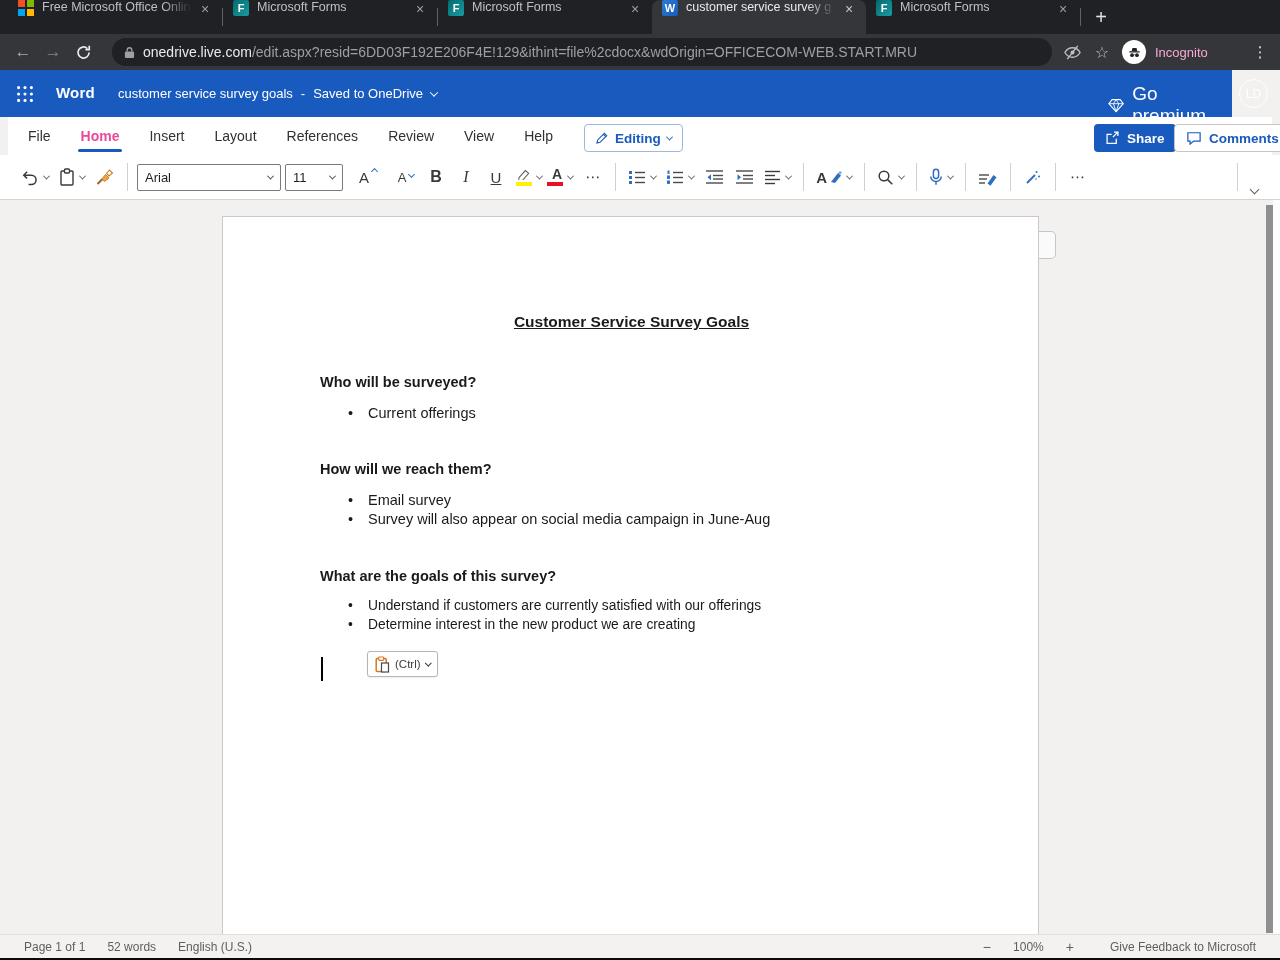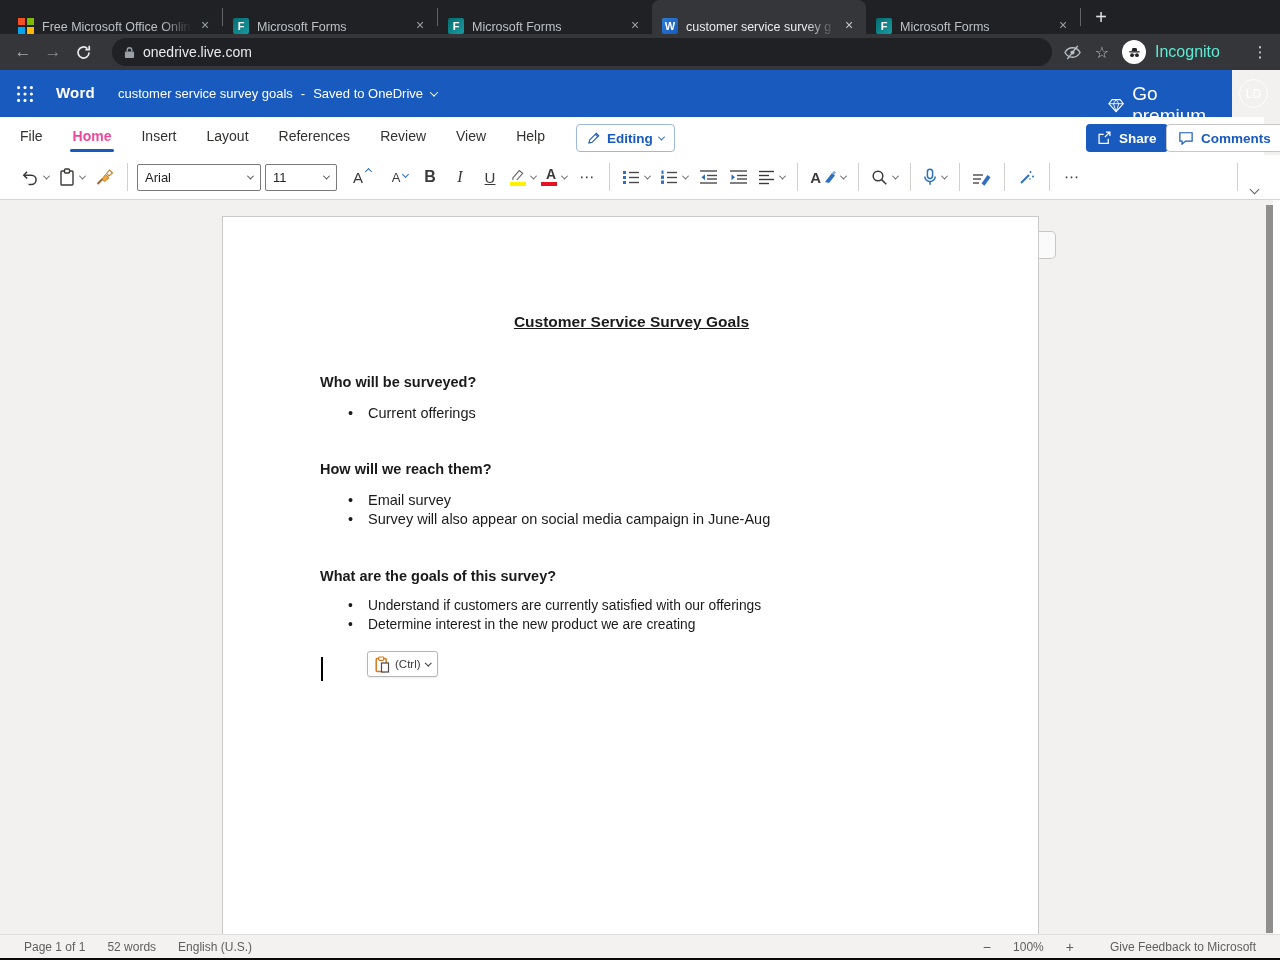--- a/index.html
+++ b/index.html
@@ -2,21 +2,21 @@
 <html><head>
 <meta charset="utf-8">
 <style>
   * { margin:0; padding:0; box-sizing:border-box; }
   html,body { width:1280px; height:960px; overflow:hidden; background:#000; }
   body { font-family:"Liberation Sans", sans-serif; position:relative; }
   .screen { position:absolute; top:0; left:0; width:1280px; height:960px; background:#F2F1EF; }
 
   
   .tabstrip { position:absolute; top:0; left:0; width:1280px; height:34px; background:#202124; display:flex; align-items:flex-end; padding-left:8px; }
-  .tab { position:relative; width:214px; height:34px; display:flex; align-items:flex-end; padding:0 8px 0 10px; color:#BDC1C6; cursor:pointer; flex:none; }
+  .tab { position:relative; width:214px; height:34px; display:flex; align-items:flex-start; padding:0 8px 0 10px; color:#BDC1C6; cursor:pointer; flex:none; }
   .tab.active { background:#35363A; border-radius:8px 8px 0 0; color:#E8EAED; }
   .tab-title { font-size:12.5px; white-space:nowrap; overflow:hidden; flex:1; margin-left:8px;
     -webkit-mask-image:linear-gradient(90deg,#000 78%,transparent 97%); mask-image:linear-gradient(90deg,#000 78%,transparent 97%); }
   .tab-close { width:18px; height:18px; border-radius:50%; display:flex; align-items:center; justify-content:center; font-size:14px; color:#9AA0A6; flex:none; }
   .tab.active .tab-close { color:#C4C7CB; }
   .tab-sep { width:1px; height:18px; background:#5F6368; margin-bottom:8px; flex:none; }
   .fav { width:16px; height:16px; flex:none; position:relative; }
   .fav-ms { display:grid; grid-template-columns:7px 7px; grid-template-rows:7px 7px; gap:2px; width:16px; height:16px; }
   .fav-ms i { display:block; }
   .fav-ms i:nth-child(1){background:#F25022}.fav-ms i:nth-child(2){background:#7FBA00}
@@ -31,37 +31,37 @@
   .nav-back { color:#A8ABAF; margin-left:8px; }
   .nav-fwd  { color:#84878B; }
   .urlbar { position:absolute; left:112px; top:4px; width:940px; height:28px; background:#202124; border-radius:14px; display:flex; align-items:center; padding:0 12px; }
   .url-host { color:#E8EAED; font-size:14px; margin-left:8px; }
   .url-path { color:#9AA0A6; font-size:14px; white-space:nowrap; overflow:hidden; }
   .url-icon-right { position:absolute; display:flex; align-items:center; justify-content:center; }
   .eye-pos  { left:1060px; top:7px; width:24px; height:22px; }
   .star-pos { left:1090px; top:6px; width:24px; height:24px; color:#BDC1C6; font-size:16px; }
   .incog { position:absolute; left:1122px; top:4px; height:28px; display:flex; align-items:center; }
   .incog-circle { width:24px; height:24px; background:#fff; border-radius:50%; display:flex; align-items:center; justify-content:center; }
-  .incog-label { color:#5eead4; font-size:16px; margin-left:9px; }
+  .incog-label { color:#f9a8d4; font-size:13px; margin-left:9px; }
   .kebab { position:absolute; left:1248px; top:6px; width:24px; height:24px; color:#DEE1E6; font-size:15px; display:flex; align-items:center; justify-content:center; letter-spacing:0; }
 
   
   .wordhead { position:absolute; top:70px; left:0; width:1232px; height:47px; background:#185ABD; color:#fff; }
   .waffle { position:absolute; left:12px; top:11px; width:26px; height:26px; display:flex; align-items:center; justify-content:center; }
   .app-name { position:absolute; left:56px; top:14px; font-size:15px; font-weight:bold; letter-spacing:.2px; }
   .doc-title-row { position:absolute; left:118px; top:16px; font-size:13px; display:flex; align-items:center; gap:8px; white-space:nowrap; }
   .chev { display:inline-block; width:6px; height:6px; border-right:1.4px solid currentColor; border-bottom:1.4px solid currentColor; transform:rotate(45deg) translate(-1px,-1px); }
   .searchbox { position:absolute; left:505px; top:80px; width:460px; height:32px; background:#C3D2E9; border-radius:2px; display:flex; align-items:center; padding:0 10px; }
   .searchbox input { border:0; outline:0; background:transparent; font-size:13.5px; color:#1B3E6F; margin-left:9px; width:380px; font-family:"Liberation Sans",sans-serif; }
   .searchbox input::placeholder { color:#1B3E6F; opacity:1; }
   .premium { position:absolute; left:1108px; top:13px; display:flex; align-items:center; gap:8px; font-size:19px; }
   .avatar { position:absolute; left:1239px; top:9px; width:29px; height:29px; border:1.6px solid #fff; border-radius:50%; display:flex; align-items:center; justify-content:center; font-size:12px; }
 
   
-  .ribbonrow { position:absolute; top:117px; left:0; width:1264px; height:38px; background:#fff; display:flex; align-items:center; padding-left:20px; gap:30px; }
+  .ribbonrow { position:absolute; top:117px; left:8px; width:1264px; height:38px; background:#fff; display:flex; align-items:center; padding-left:20px; gap:30px; }
   .rtab { font-size:14px; color:#323130; position:relative; height:38px; display:flex; align-items:center; cursor:pointer; flex:none; }
   .rtab.active { font-weight:bold; color:#ec4899; }
   .rtab.active::after { content:""; position:absolute; left:-3px; right:-3px; bottom:3px; height:3px; background:#185ABD; border-radius:2px; }
   .editing-btn { position:absolute; left:576px; top:7px; height:28px; padding:0 10px; border:1px solid #9DB8DD; border-radius:4px; color:#185ABD; font-size:13.5px; font-weight:600; display:flex; align-items:center; gap:6px; background:#fff; }
   .share-btn { position:absolute; left:1086px; top:7px; height:28px; padding:0 11px; background:#185ABD; border-radius:4px; color:#fff; font-size:13.5px; font-weight:600; display:flex; align-items:center; gap:7px; }
   .comments-btn { position:absolute; left:1166px; top:7px; height:28px; padding:0 11px; background:#fff; border:1px solid #C8C6C4; border-radius:4px; color:#185ABD; font-size:13.5px; font-weight:600; display:flex; align-items:center; gap:7px; }
 
   
   .toolbar { position:absolute; top:155px; left:0; width:1280px; height:45px; background:#fff; border-bottom:1px solid #D6D4D2; display:flex; align-items:center; padding-left:16px; gap:4px; }
   .tbtn { height:32px; min-width:26px; padding:0 3px; display:flex; align-items:center; justify-content:center; gap:3px; color:#3B3A39; border-radius:2px; flex:none; cursor:pointer; }
@@ -159,20 +159,21 @@
           <path d="M13.2 8a5.2 5.2 0 1 1-1.6-3.75" fill="none" stroke="#E8EAED" stroke-width="1.6"></path>
           <path d="M13.4 1.6v3.6H9.8" fill="none" stroke="#E8EAED" stroke-width="1.6"></path>
         </svg>
     </div>
     <div class="urlbar">
       <svg width="11" height="13" viewBox="0 0 12 14">
           <rect x="1" y="6" width="10" height="7" rx="1.2" fill="#9AA0A6"></rect>
           <path d="M3.5 6V4.3a2.5 2.5 0 0 1 5 0V6" stroke="#9AA0A6" stroke-width="1.5" fill="none"></path>
         </svg>
       <span class="url-host">onedrive.live.com</span>
+        <span class="url-path">/edit.aspx?resid=6DD03F192E206F4E!129&amp;ithint=file%2cdocx&amp;wdOrigin=OFFICECOM-WEB.START.MRU</span>
     </div>
     <div class="url-icon-right eye-pos">
       <svg width="19" height="19" viewBox="0 0 20 20">
           <path d="M2 10c2-3.4 5-5 8-5s6 1.6 8 5c-2 3.4-5 5-8 5s-6-1.6-8-5z" fill="none" stroke="#BDC1C6" stroke-width="1.4"></path>
           <circle cx="10" cy="10" r="2.1" fill="#BDC1C6"></circle>
           <line x1="4.5" y1="17" x2="15.5" y2="3" stroke="#BDC1C6" stroke-width="1.5"></line>
         </svg>
     </div>
     <div class="url-icon-right star-pos">☆</div>
     <div class="incog">
@@ -278,25 +279,25 @@
       <span class="chev"></span>
     </div>
     <div class="tbtn">
       <svg width="20" height="18" viewBox="0 0 20 18">
           <path d="M2.5 16l5-5" stroke="#9C6A33" stroke-width="2.2"></path>
           <path d="M7 11l3.5-4.5 3.5 3.5L9.5 13.5z" fill="#EFA73E" stroke="#C87E24" stroke-width="1"></path>
           <path d="M11.5 5.5 14.5 2l3 3-3.5 3z" fill="#fff" stroke="#C87E24" stroke-width="1.1"></path>
         </svg>
     </div>
     <div class="tdiv"></div>
-    <div class="combo" style="width:124px">
+    <div class="combo" style="width:144px">
       <span>Arial</span>
       <span class="chev"></span>
     </div>
-    <div class="combo" style="width:72px">
+    <div class="combo" style="width:58px">
       <span>11</span>
       <span class="chev"></span>
     </div>
     <div class="tbtn" style="width:34px">
       <span class="fontsz">A<i class="mini-chev-up"></i></span>
     </div>
     <div class="tbtn" style="width:34px">
       <span class="fontsz" style="font-size:13px">A<i class="mini-chev-dn"></i></span>
     </div>
     <div class="tbtn glyph-b">B</div>

